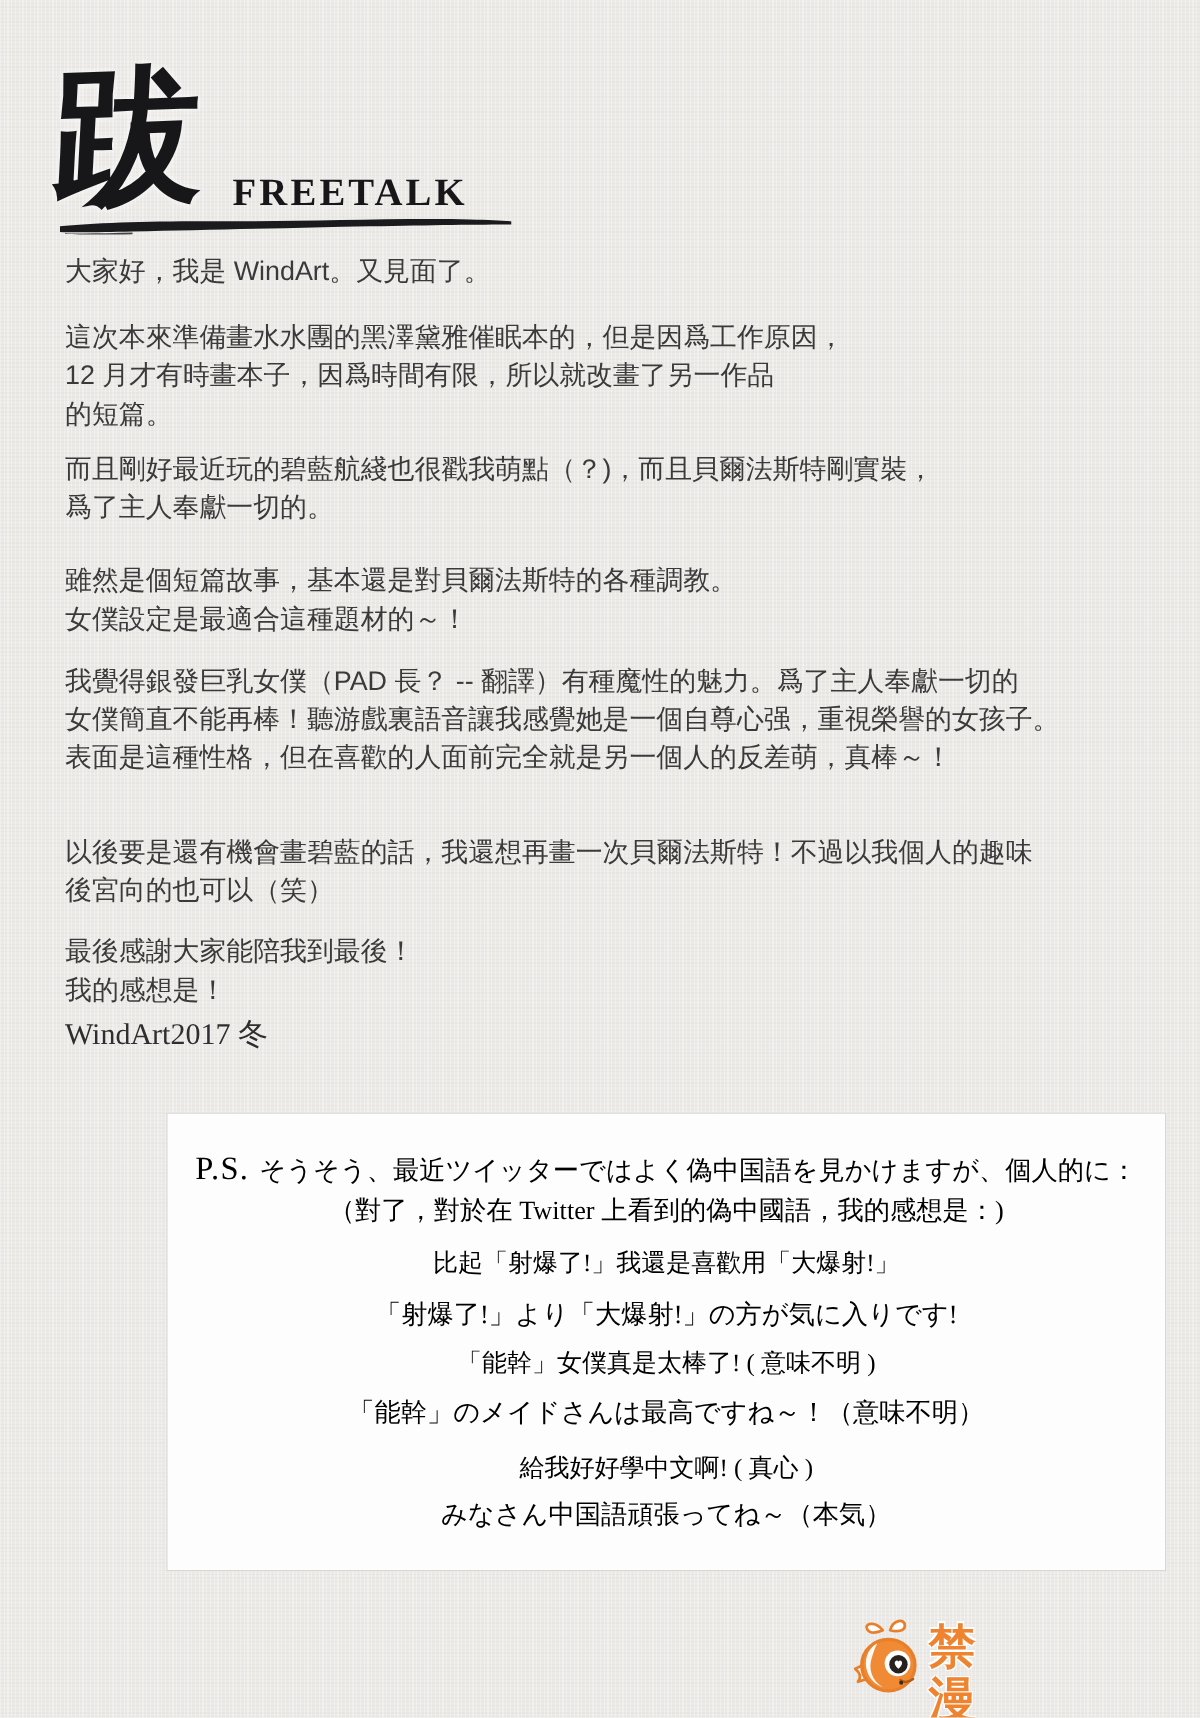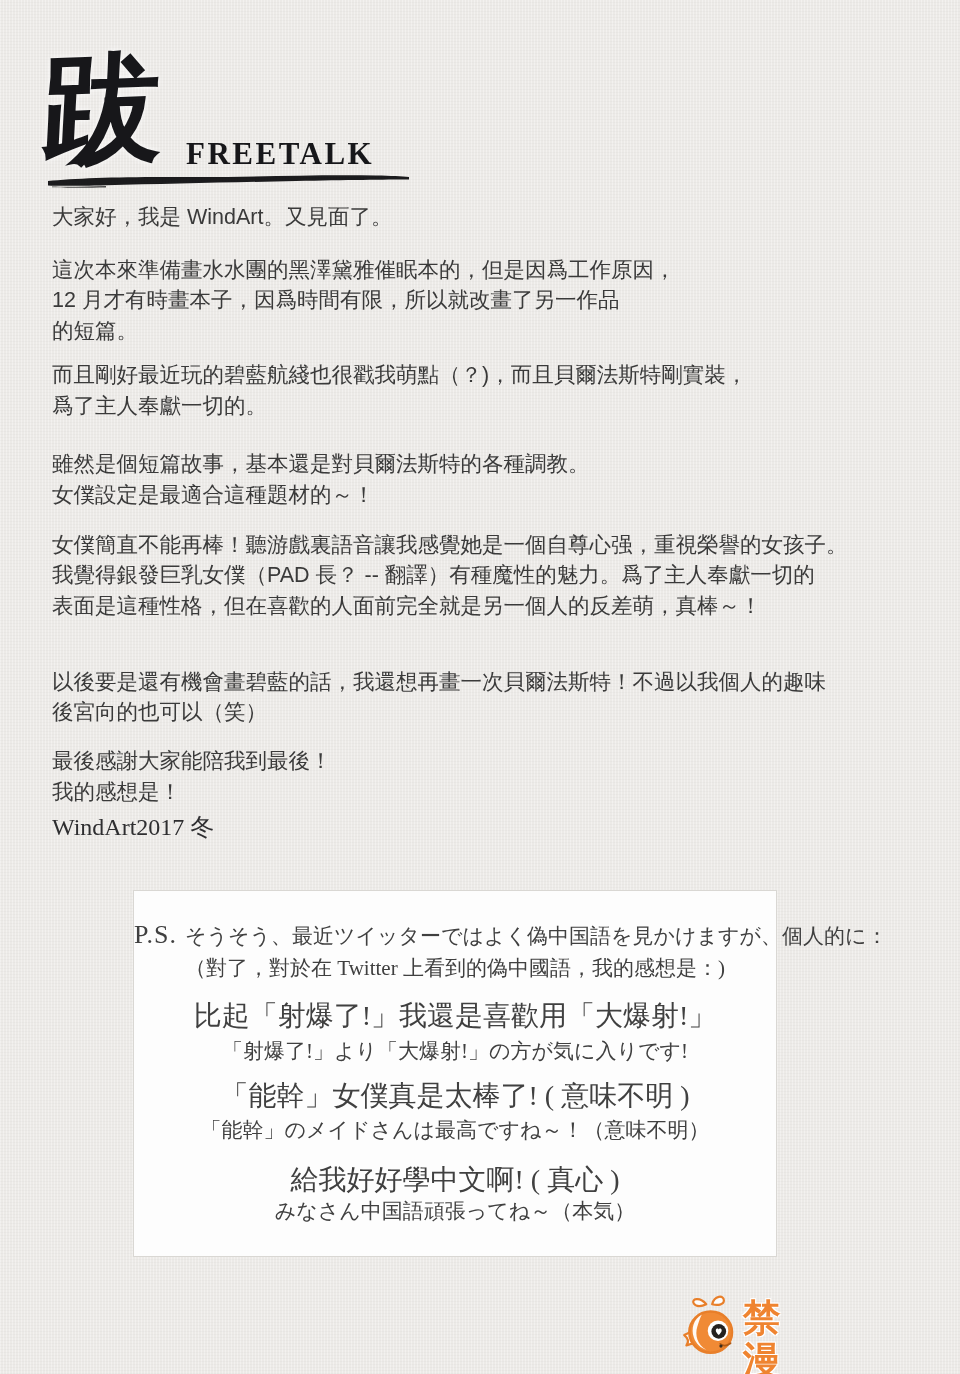--- a/index.html
+++ b/index.html
@@ -43,29 +43,29 @@
   .p5{margin-top:19px;}
   .p6{margin-top:45px;}
   .p7{margin-top:18px;}
   .signature{
     position:absolute;left:52px;top:811px;
     font-size:24px;color:#2e2e30;
     font-family:"Liberation Serif","DejaVu Serif",serif;
   }
   
   .psbox{
-    position:absolute;left:133px;top:890px;width:644px;height:367px;
+    position:absolute;left:133px;top:890px;width:800px;height:367px;
     background:#fdfdfd;border:1px solid #d9d7d3;box-sizing:border-box;
     font-family:"Liberation Serif","DejaVu Serif",serif;
-    color:#404040;
+    color:#000000;
   }
   .ps-line{position:absolute;left:0;right:0;text-align:center;white-space:nowrap;}
   .ps-intro{font-size:21px;}
   .ps-prefix{font-size:26px;letter-spacing:1px;margin-right:8px;}
-  .ps-main{font-size:28px;}
+  .ps-main{font-size:20px;}
   .ps-sub{font-size:21px;}
   .psl-1{top:29px;}
   .psl-2{top:63px;}
   .psl-3{top:106px;}
   .psl-4{top:146px;}
   .psl-5{top:186px;}
   .psl-6{top:225px;}
   .psl-7{top:270px;}
   .psl-8{top:306px;}
   
@@ -109,22 +109,22 @@
     </p>
     <p class="para p3">
       <span class="bl">而且剛好最近玩的碧藍航綫也很戳我萌點（？)，而且貝爾法斯特剛實裝，</span>
       <span class="bl">爲了主人奉獻一切的。</span>
     </p>
     <p class="para p4">
       <span class="bl">雖然是個短篇故事，基本還是對貝爾法斯特的各種調教。</span>
       <span class="bl">女僕設定是最適合這種題材的～！</span>
     </p>
     <p class="para p5">
+      <span class="bl">我覺得銀發巨乳女僕（PAD 長？ -- 翻譯）有種魔性的魅力。爲了主人奉獻一切的</span>
       <span class="bl">女僕簡直不能再棒！聽游戲裏語音讓我感覺她是一個自尊心强，重視榮譽的女孩子。</span>
-      <span class="bl">我覺得銀發巨乳女僕（PAD 長？ -- 翻譯）有種魔性的魅力。爲了主人奉獻一切的</span>
       <span class="bl">表面是這種性格，但在喜歡的人面前完全就是另一個人的反差萌，真棒～！</span>
     </p>
     <p class="para p6">
       <span class="bl">以後要是還有機會畫碧藍的話，我還想再畫一次貝爾法斯特！不過以我個人的趣味</span>
       <span class="bl">後宮向的也可以（笑）</span>
     </p>
     <p class="para p7">
       <span class="bl">最後感謝大家能陪我到最後！</span>
       <span class="bl">我的感想是！</span>
     </p>

